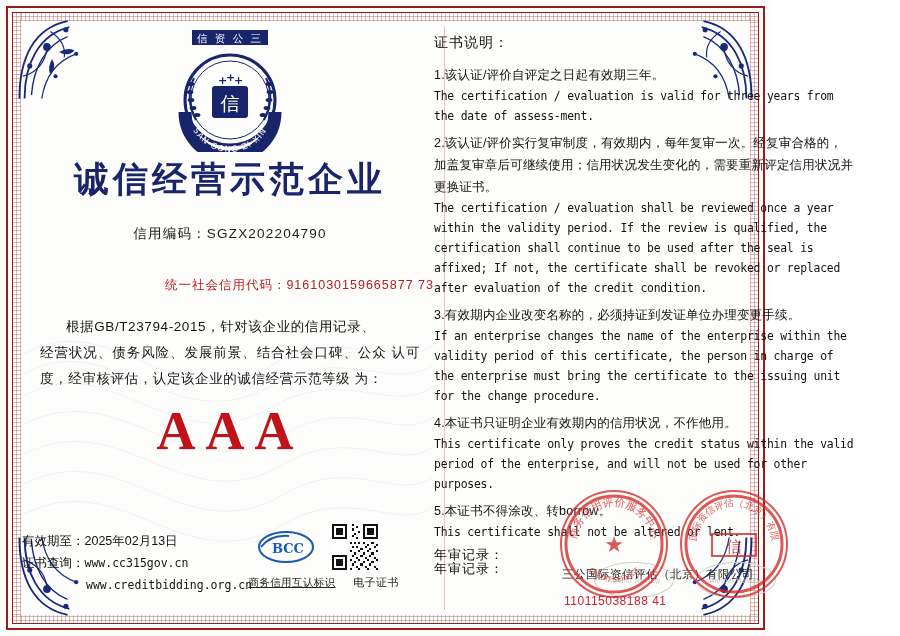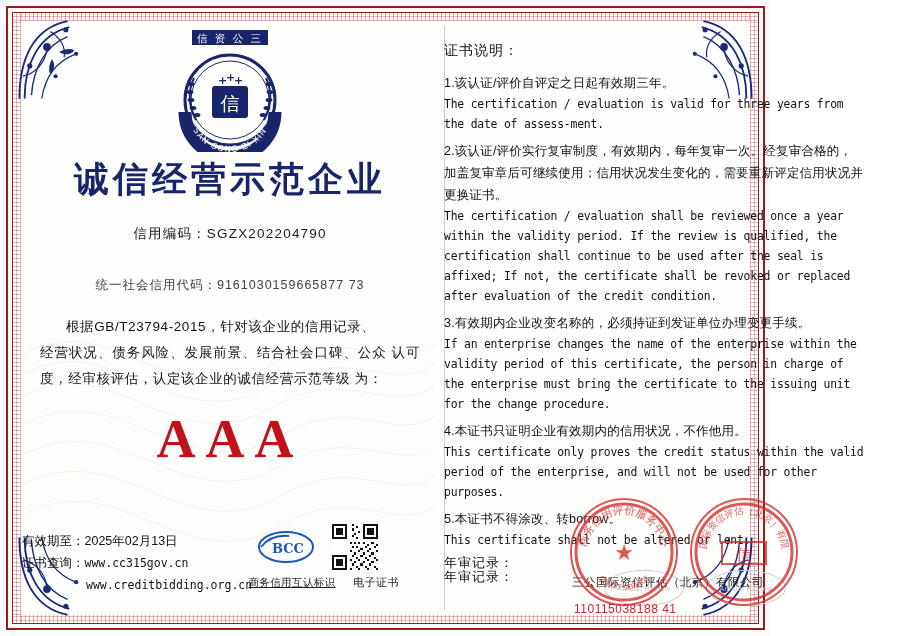--- a/index.html
+++ b/index.html
@@ -56,21 +56,21 @@
   .wave{
     position:absolute;left:24px;top:24px;width:410px;height:588px;
     pointer-events:none;opacity:.5;
   }
 
   
   .left{
     position:absolute;left:26px;top:22px;width:408px;height:590px;
   }
   .right{
-    position:absolute;left:444px;top:34px;width:420px;height:560px;margin-top:8px;
+    position:absolute;left:434px;top:34px;width:420px;height:560px;
   }
   .vline{
     position:absolute;left:444px;top:26px;width:0;height:584px;
     border-left:1px solid rgba(155,26,26,.25);
   }
 
   
   .emblem{
     position:relative;width:136px;height:124px;margin:6px auto 0;
   }
@@ -87,36 +87,36 @@
   }
   .code-line{
     margin-top:22px;
     text-align:center;
     font-size:13.5px;
     color:#1b1b1b;
     letter-spacing:1.2px;
   }
   .uscc-line{
     margin-top:34px;
-    text-align:center;
+    text-align:right;
     font-size:12.5px;
-    color:#404040;
+    color:#b91c1c;
     letter-spacing:1px;
   }
   .body-text{
     margin:20px 14px 0 14px;
     font-size:13.5px;
     line-height:26px;
     color:#141414;
     text-align:justify;
     letter-spacing:.6px;
   }
   .body-text .indent{text-indent:26px;display:block;}
   .grade{
-    margin:16px 0 0;
+    margin:8px 0 0;
     text-align:center;
     font-family:"Liberation Serif","DejaVu Serif",serif;
     font-size:54px;
     font-weight:bold;
     color:#c1111b;
     letter-spacing:10px;
     text-shadow:0 1px 0 rgba(0,0,0,.12);
   }
 
   

